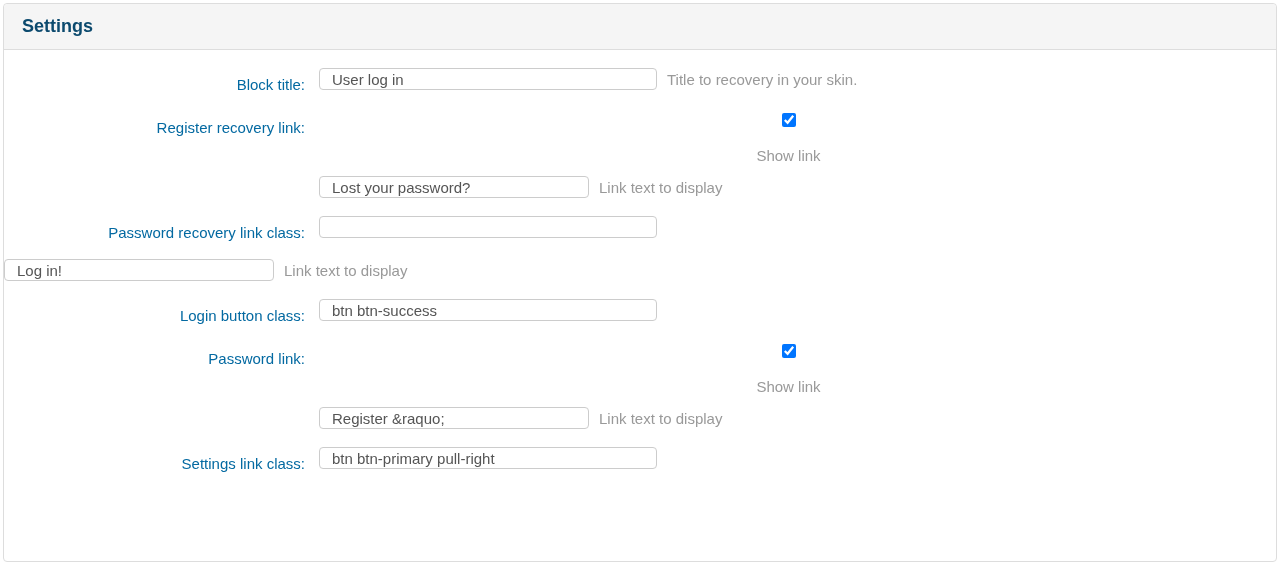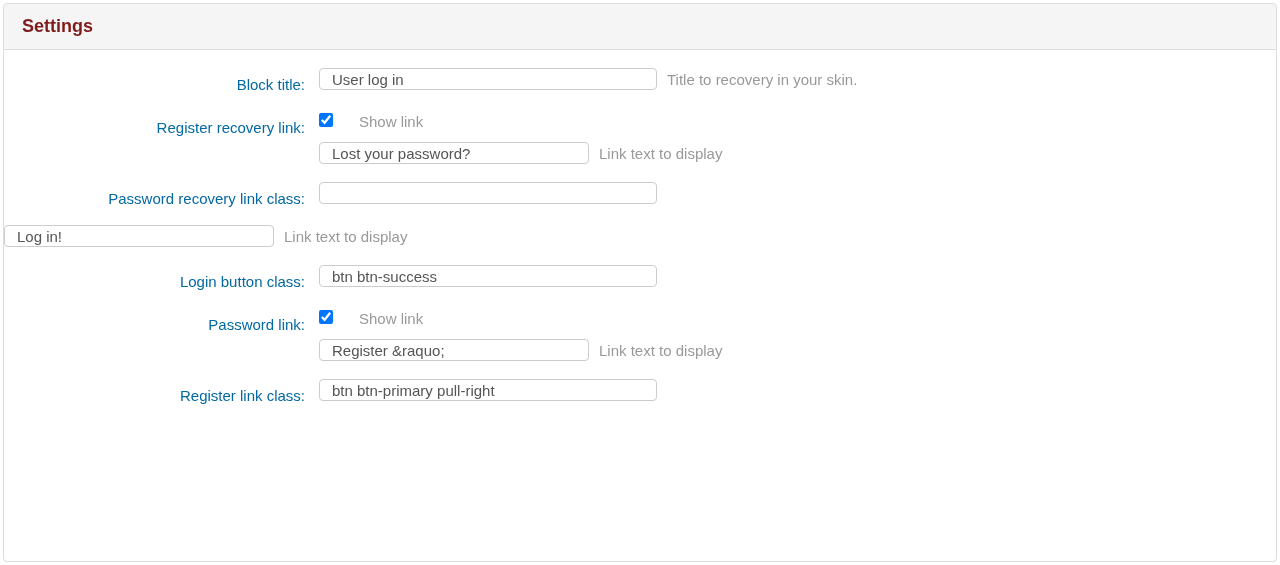--- a/index.html
+++ b/index.html
@@ -20,21 +20,21 @@
   .panel-heading {
     background: #f5f5f5;
     border-bottom: 1px solid #ddd;
     padding: 12px 18px;
     border-top-left-radius: 4px;
     border-top-right-radius: 4px;
   }
   .panel-title {
     font-size: 18px;
     font-weight: 600;
-    color: #7f1d1d;
+    color: #0c4a6e;
     margin: 0;
   }
   .panel-body {
     padding: 18px 18px 18px 0;
   }
   .form-row {
     display: flex;
     align-items: flex-start;
     margin-bottom: 18px;
   }
@@ -69,23 +69,25 @@
   }
   .w-lg { width: 338px; }
   .w-md { width: 270px; }
   .help-text {
     color: #999;
     font-size: 15px;
     margin-left: 2px;
   }
   .checkbox-line {
     display: flex;
-    gap: 26px;
+    align-items: center;
+    gap: 20px;
     margin-bottom: 12px;
     padding-top: 2px;
+    flex-direction: column;
   }
   .checkbox-label {
     color: #999;
     font-size: 15px;
   }
   input[type="checkbox"] {
     width: 14px;
     height: 14px;
     margin: 0;
   }
@@ -158,21 +160,21 @@
           <span class="checkbox-label">Show link</span>
         </div>
         <div class="control-line">
           <input type="text" class="form-input w-md" value="Register &amp;raquo;" style="">
           <span class="help-text">Link text to display</span>
         </div>
       </div>
     </div>
 
     <div class="form-row">
-      <div class="label-col">Register link class:</div>
+      <div class="label-col">Settings link class:</div>
       <div class="control-col">
         <div class="control-line">
           <input type="text" class="form-input w-lg" value="btn btn-primary pull-right" style="">
         </div>
       </div>
     </div>
 
   </div>
 </div>
 

